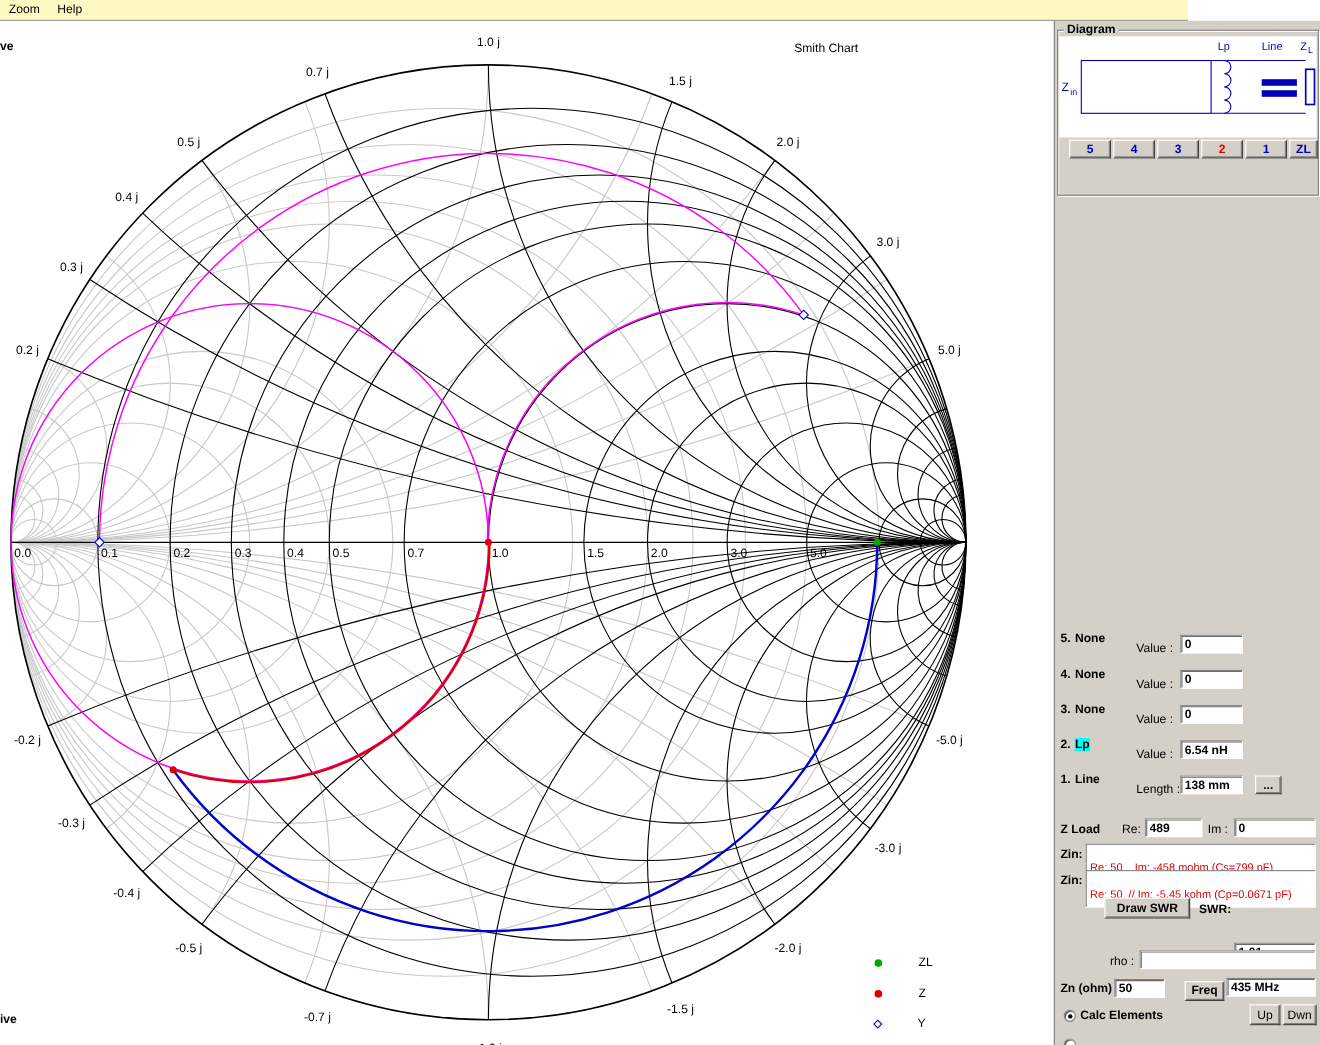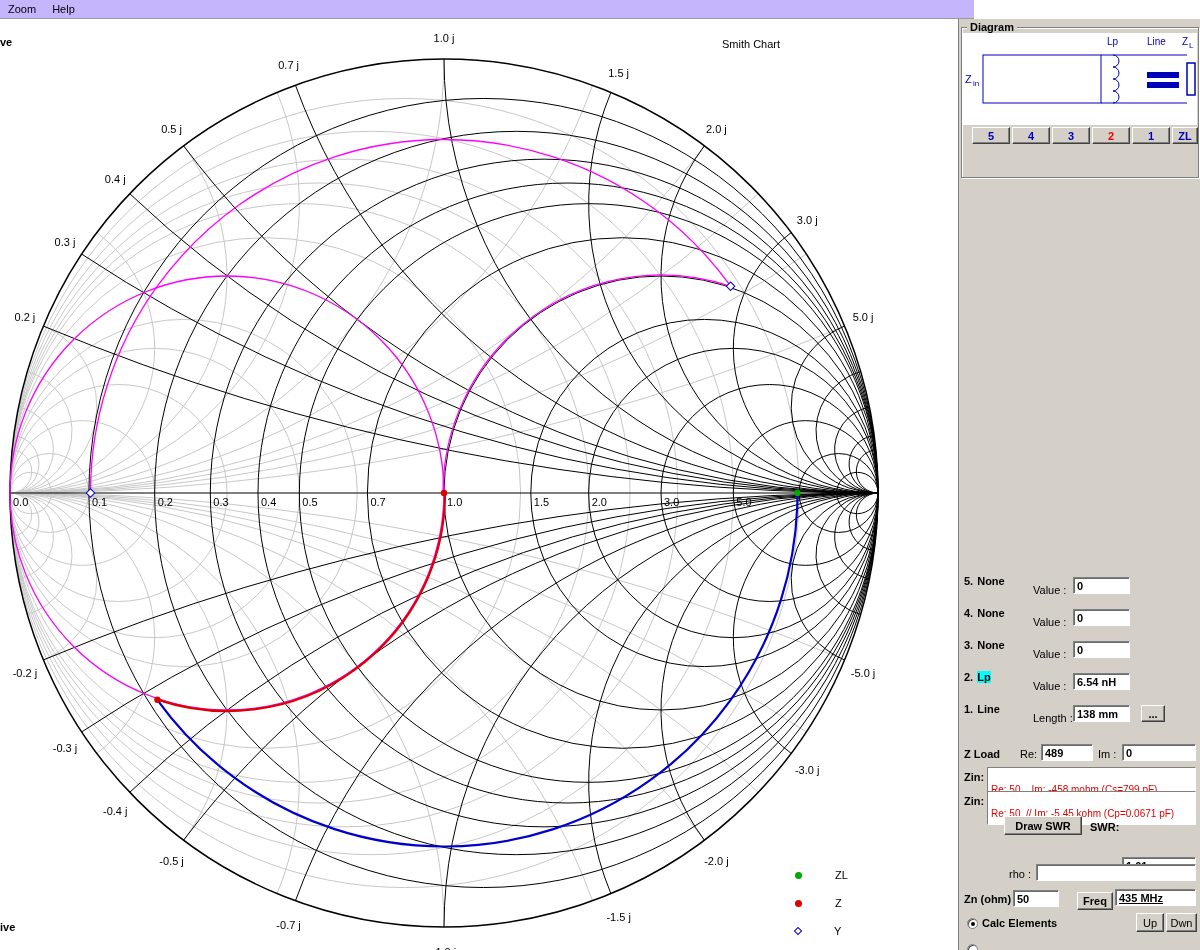--- a/index.html
+++ b/index.html
@@ -1,19 +1,19 @@
 <!DOCTYPE html>
 <html><head>
 <meta charset="utf-8">
 <style>
   *{margin:0;padding:0;box-sizing:border-box}
   html,body{width:1200px;height:950px}
   body{position:relative;background:#fff;font-family:"Liberation Sans",sans-serif;font-size:11px;color:#000;overflow:hidden}
 
-  .menubar{position:absolute;left:0;top:0;width:974px;height:19px;background:#c4b5fd;border-bottom:1px solid #9a9a9a;display:flex;align-items:center;z-index:20}
+  .menubar{position:absolute;left:0;top:0;width:1080px;height:19px;background:#fef9c3;border-bottom:1px solid #9a9a9a;display:flex;align-items:center;z-index:20}
   .menu-item{padding:3px 8px;cursor:default}
 
   .chart-area{position:absolute;left:0;top:0;width:958px;height:950px;background:#fff}
   #smith-svg{position:absolute;left:0;top:0}
   #smith-svg text{font-family:"Liberation Sans",sans-serif}
   .chart-title{position:absolute;left:722px;top:38px}
   .clip-txt{position:absolute;left:0;font-weight:bold}
 
   .legend{position:absolute;left:795px;top:861px}
   .legend-item{display:flex;align-items:center;height:28px}
@@ -288,21 +288,21 @@
 
   <div class="panel-row" style="top:845px">
     <span style="left:50px;top:4px">rho :</span>
     <input class="win-input" style="left: 77px; top: 0px; width: 160px;" value="">
   </div>
 
   <div class="panel-row" style="top:869px">
     <span class="bold" style="left:5px;top:5px">Zn (ohm)</span>
     <input class="win-input" style="left: 54px; top: 2px; width: 46px;" value="50">
     <button class="win-btn bold" style="left:118px;top:4px;width:36px;height:18px">Freq</button>
-    <input class="win-input" style="left: 156px; top: 1px; width: 81px; text-decoration: underline;" value="435 MHz">
+    <input class="win-input" style="left: 156px; top: 1px; width: 81px;" value="435 MHz">
   </div>
 
   <div class="panel-row" style="top:893px">
     <span class="radio checked" style="left:8px;top:6px"></span>
     <span class="bold" style="left:23px;top:5px">Calc Elements</span>
     <button class="win-btn" style="left:177px;top:1px;width:28px;height:19px">Up</button>
     <button class="win-btn" style="left:207px;top:1px;width:31px;height:19px">Dwn</button>
   </div>
   <div class="panel-row" style="top:919px">
     <span class="radio" style="left:8px;top:6px"></span>

